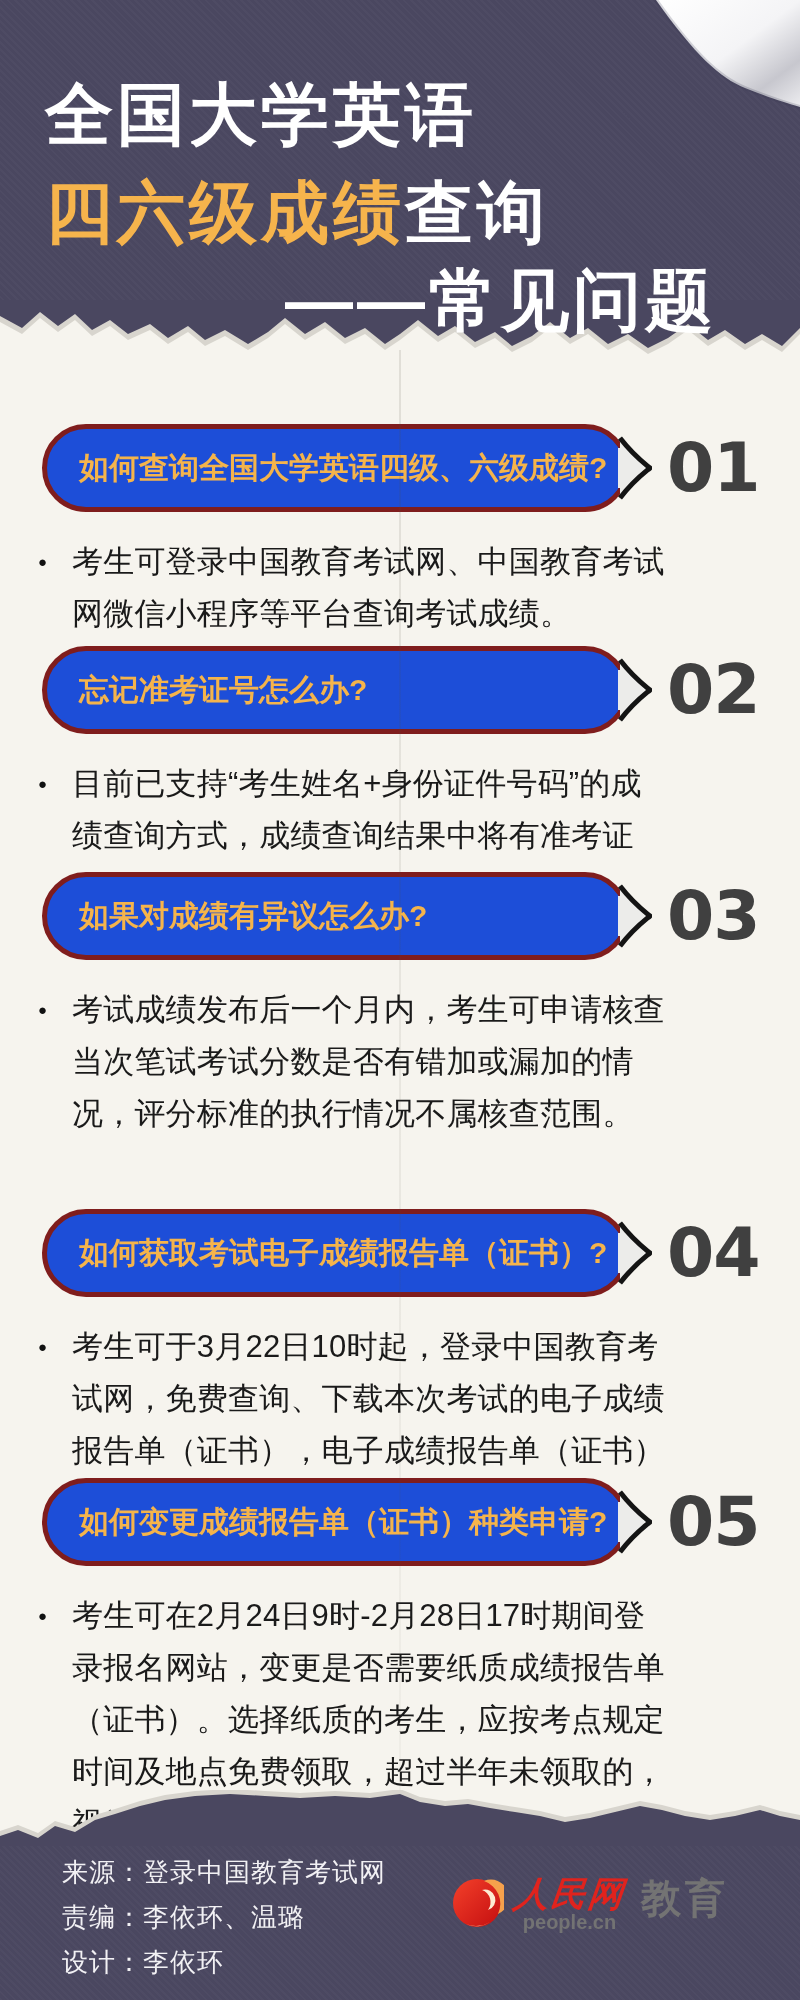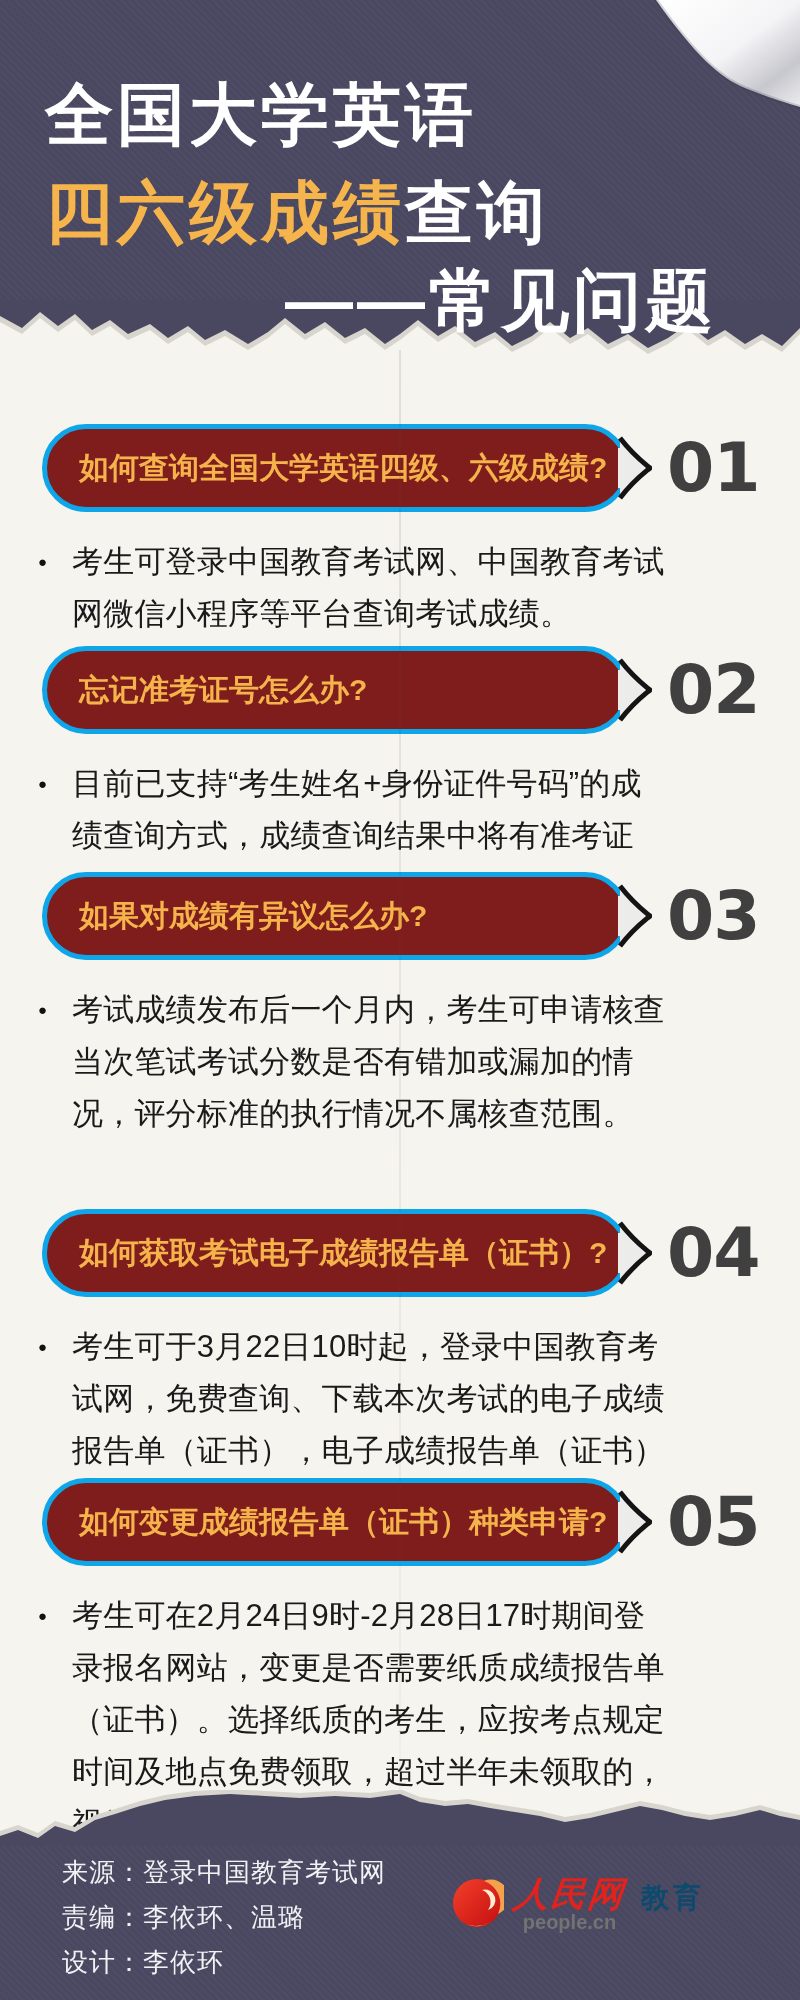--- a/index.html
+++ b/index.html
@@ -16,22 +16,22 @@
   .title-2{left:45px;top:178px;}
   .title-2 .hl{color:#F6B44C;}
   .title-3{right:83px;top:266px;}
 
   
   .curl{position:absolute;right:0;top:0;z-index:7;}
 
   
   .qa{position:absolute;left:32px;width:740px;}
   .qa-row{display:flex;align-items:flex-start;}
-  .bubble{position:relative;margin-left:10px;width:513px;height:78px;background:#7f1d1d;
-    border:5px solid #0ea5e9;border-radius:46px;display:flex;align-items:center;padding:0 32px;}
+  .bubble{position:relative;margin-left:10px;width:513px;height:78px;background:#1d4ed8;
+    border:5px solid #7f1d1d;border-radius:46px;display:flex;align-items:center;padding:0 32px;}
   .q-text{font-size:30px;font-weight:700;color:#F5B44B;white-space:nowrap;letter-spacing:0;}
   .tail-mask{position:absolute;right:-3px;top:50%;transform:translateY(-50%);width:9px;height:40px;
     background:#ECECEA;}
   .tail{position:absolute;right:-28px;top:50%;transform:translateY(-50%);}
   .num{margin-left:38px;font-family:"DejaVu Sans",sans-serif;font-size:68px;font-weight:700;
     color:#404040;line-height:88px;letter-spacing:-1px;}
   .answer{display:flex;margin-top:24px;}
   .dot{width:34px;padding-left:6px;font-size:15px;line-height:52px;color:#111;flex:none;}
   .a-text{width:600px;font-size:31px;line-height:52px;color:#1A1A1A;font-weight:500;letter-spacing:0.2px;}
 
@@ -42,21 +42,21 @@
   
   .footer-bg{position:absolute;left:0;top:1846px;width:800px;height:154px;background:#4A4760;
     background-image:repeating-linear-gradient(45deg,rgba(255,255,255,0.022) 0 2px,transparent 2px 5px);}
   .credits{position:absolute;left:62px;top:1850px;z-index:8;}
   .credit-line{font-size:26px;line-height:45px;color:#F2F1F4;letter-spacing:1px;}
   .logo{position:absolute;left:452px;top:1876px;display:flex;align-items:flex-start;z-index:8;}
   .logo-mid{margin-left:10px;display:flex;flex-direction:column;align-items:center;}
   .logo-brand{font-family:"DejaVu Serif",serif;font-style:italic;font-weight:900;font-size:35px;
     line-height:36px;color:#E0231D;transform:skewX(-6deg);letter-spacing:2px;}
   .logo-domain{font-size:20px;font-weight:700;color:#737373;line-height:20px;margin-top:0;}
-  .logo-section{margin-left:16px;font-size:28px;font-weight:900;color:#0c4a6e;line-height:44px;letter-spacing:4px;}
+  .logo-section{margin-left:16px;font-size:40px;font-weight:900;color:#737373;line-height:44px;letter-spacing:4px;}
 </style>
 </head>
 <body>
 
 <div id="poster">
 
   <div class="header-bg"></div>
 
   <svg class="tear-svg" style="top:300px" width="800" height="55" viewBox="0 0 800 55" aria-hidden="true">
     <polygon fill="#D8D5CE" points="0,0 0,22 22,34 40,18 58,32 75,20 92,36 110,26 128,40 150,30 168,44 188,32 205,46 225,36 248,50 268,38 285,24 305,40 325,28 345,44 365,34 385,50 400,40 418,26 438,42 455,32 475,48 495,38 512,52 532,42 550,28 570,44 588,34 608,50 628,40 648,54 668,44 688,30 708,46 725,36 745,50 762,40 782,52 800,34 800,0"></polygon>

